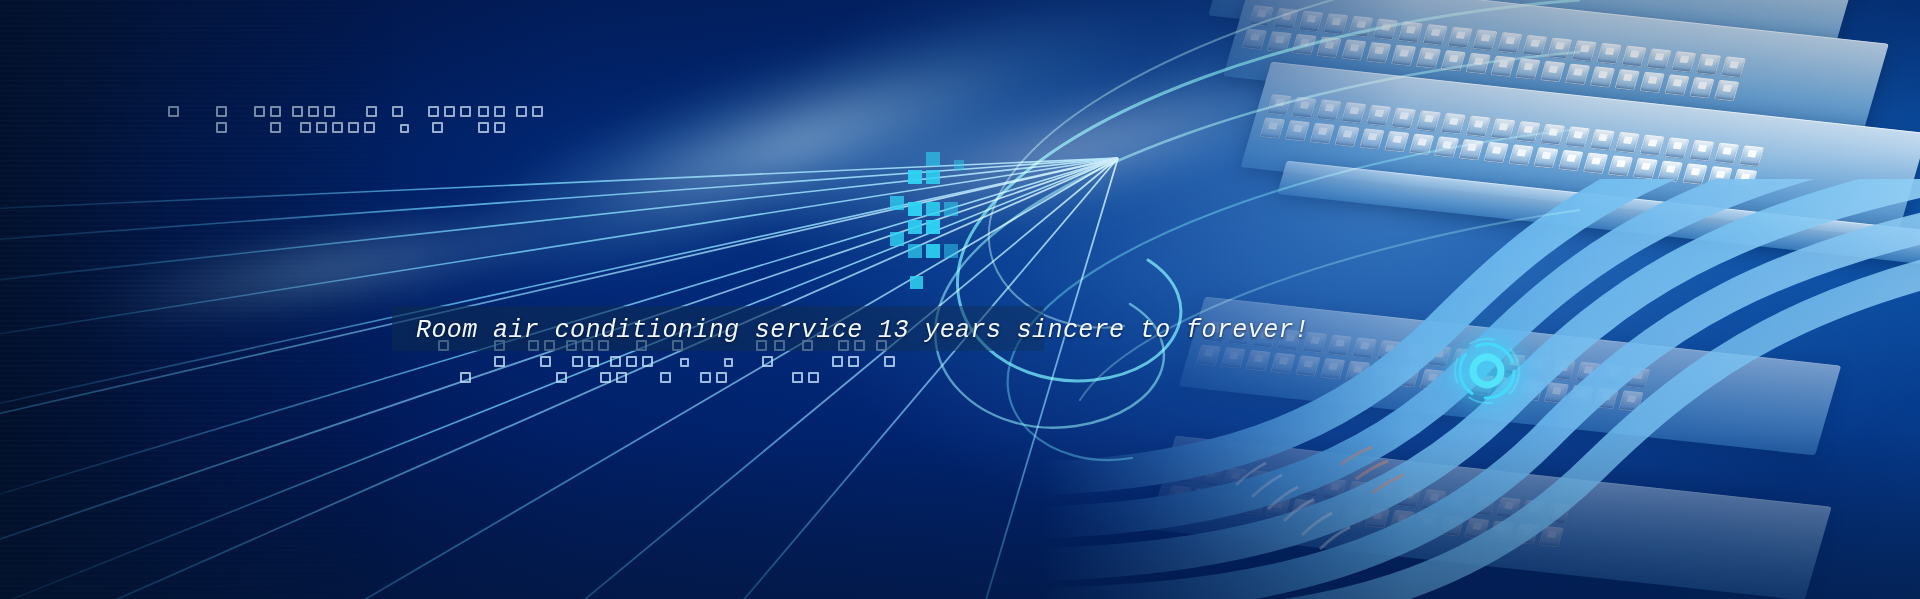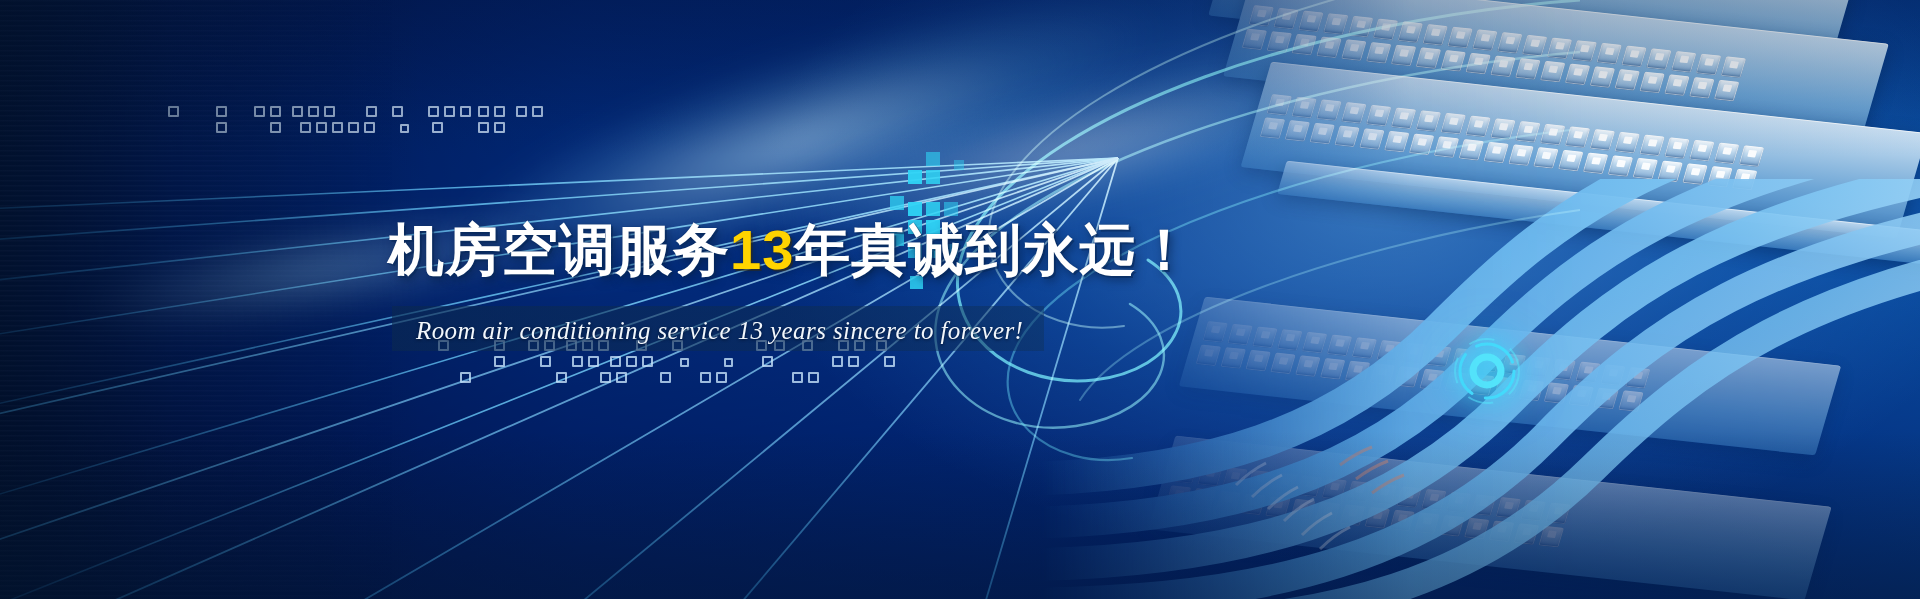--- a/index.html
+++ b/index.html
@@ -134,21 +134,21 @@
   }
 
   .sub-bar{
     position:absolute;left:392px;top:306px;
     width:652px;height:45px;
     background:linear-gradient(90deg, rgba(10,40,80,.62) 0%, rgba(12,44,86,.58) 60%, rgba(14,50,94,.50) 100%);
   }
   .subtitle{
     position:absolute;left:416px;top:306px;height:49px;
     display:flex;align-items:center;
-    font-family:Liberation Serif, serif;
+    font-family:Liberation Mono, monospace;
     font-style:italic;
     font-size:25px;
     letter-spacing:.4px;
     color:#f2f7fc;
     white-space:nowrap;
     text-shadow:0 1px 3px rgba(2,18,44,.85);
   }
 </style>
 </head>
 <body>
@@ -522,21 +522,18 @@
     <span class="dot" style="left:700px;top:372px;"></span>
     <span class="dot" style="left:716px;top:372px;"></span>
     <span class="dot" style="left:792px;top:372px;"></span>
     <span class="dot" style="left:808px;top:372px;"></span>
   </div>
 
   <div class="vignette"></div>
 
   <div class="content">
 
-    <div class="headline">
-      <span>机房空调服务</span><span class="num">13</span><span>年真诚到永远！</span>
-    </div>
 
     <div class="sub-bar"></div>
     <div class="subtitle">Room air conditioning service 13 years sincere to forever!</div>
 
   </div>
 </div>
 
 </body></html>

